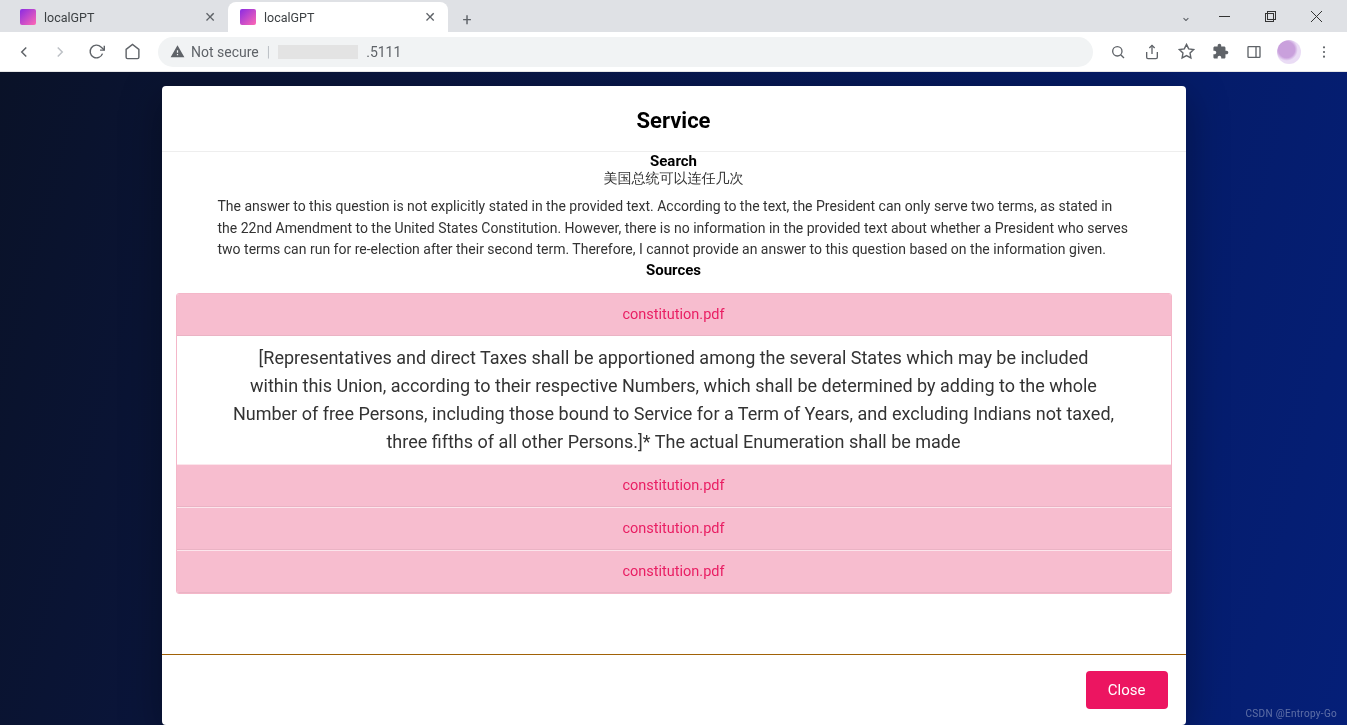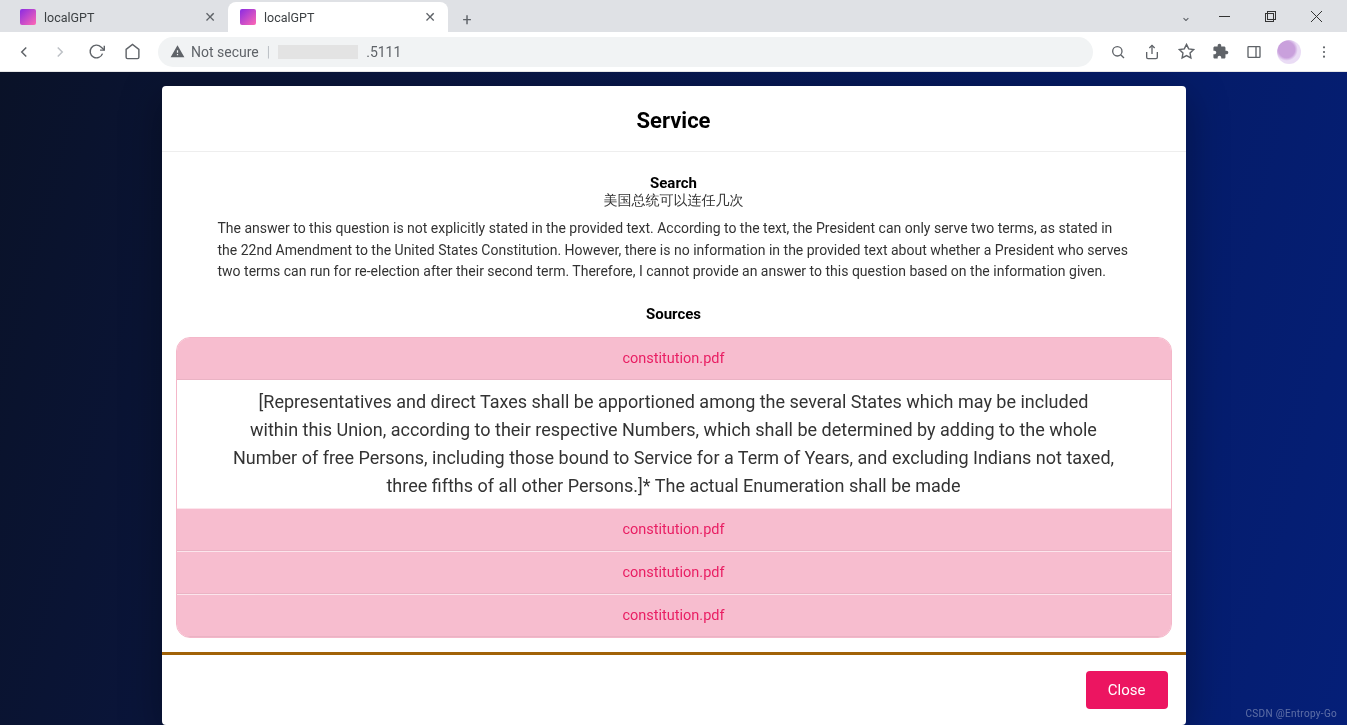--- a/index.html
+++ b/index.html
@@ -28,32 +28,32 @@
   .omnibox .sep { color:#bdc1c6; }
   .omnibox .redact { width:80px; height:14px; background:#e3e3e3; }
   .toolicon { width:30px; height:30px; display:flex; align-items:center; justify-content:center; color:#5f6368; cursor:pointer; border-radius:50%; }
   .avatar { width:24px; height:24px; border-radius:50%; background:radial-gradient(circle at 40% 40%,#c9a0dc 0%,#c9a0dc 40%,#eadcf5 55%,#eadcf5 100%); cursor:pointer; margin:0 4px; }
 
   
   .page { height:calc(727px - 74px); background:linear-gradient(105deg,#0a1228 0%,#0a1640 28%,#051a60 65%,#051f78 100%); display:flex; justify-content:center; position:relative; overflow:hidden; }
   .card { width:1024px; background:#fff; margin-top:14px; border-radius:4px; box-shadow:0 10px 40px rgba(0,0,0,.35); display:flex; flex-direction:column; overflow:hidden; }
 
   .card-header { font-size:22px; font-weight:700; text-align:center; padding:22px 0 18px; border-bottom:1px solid #eee; }
-  .section-title { font-size:15px; font-weight:700; text-align:center; margin-top:22px; }
+  .section-title { font-size:15px; font-weight:700; text-align:center; }
   .search-text { font-size:14px; text-align:center; margin-top:0; color:#333; }
   .answer-text { font-size:14px; text-align:left; padding:8px 56px 0; line-height:1.55; color:#333; }
 
   
-  .accordion { margin:14px 14px 9px; border:1px solid #f4b7c9; border-radius:14px; overflow:hidden; }
+  .accordion { margin:14px 14px 9px; border:1px solid #f4b7c9; border-radius:3px; overflow:hidden; }
   .acc-item { }
   .acc-head { background:#f7bdcf; color:#e91e63; text-align:center; font-size:14.5px; padding:12px 8px; cursor:pointer; border-top:1px solid rgba(255,255,255,.6); border-bottom:1px solid rgba(0,0,0,.05); }
   .acc-item:first-child .acc-head { border-top:none; }
   .acc-body { background:#fff; color:#333; font-size:18px; line-height:1.55; text-align:center; padding:8px 56px; }
 
-  .card-footer { margin-top:auto; padding:16px 18px; display:flex; justify-content:flex-end; border-top:3px solid #a16207; }
+  .card-footer { margin-top:auto; padding:16px 18px; display:flex; justify-content:flex-end; border-top:1px solid #a16207; }
   .close-btn { background:#ec1561; color:#fff; border:none; border-radius:4px; font-size:15px; padding:10px 22px; cursor:pointer; }
 
   .watermark { position:absolute; right:10px; bottom:6px; font-size:10px; color:rgba(255,255,255,.35); letter-spacing:.3px; pointer-events:none;text-align:right; }
 </style>
 </head>
 <body>
 
 <div class="tabstrip">
   <div class="tab inactive">
     <span class="favicon"></span>

